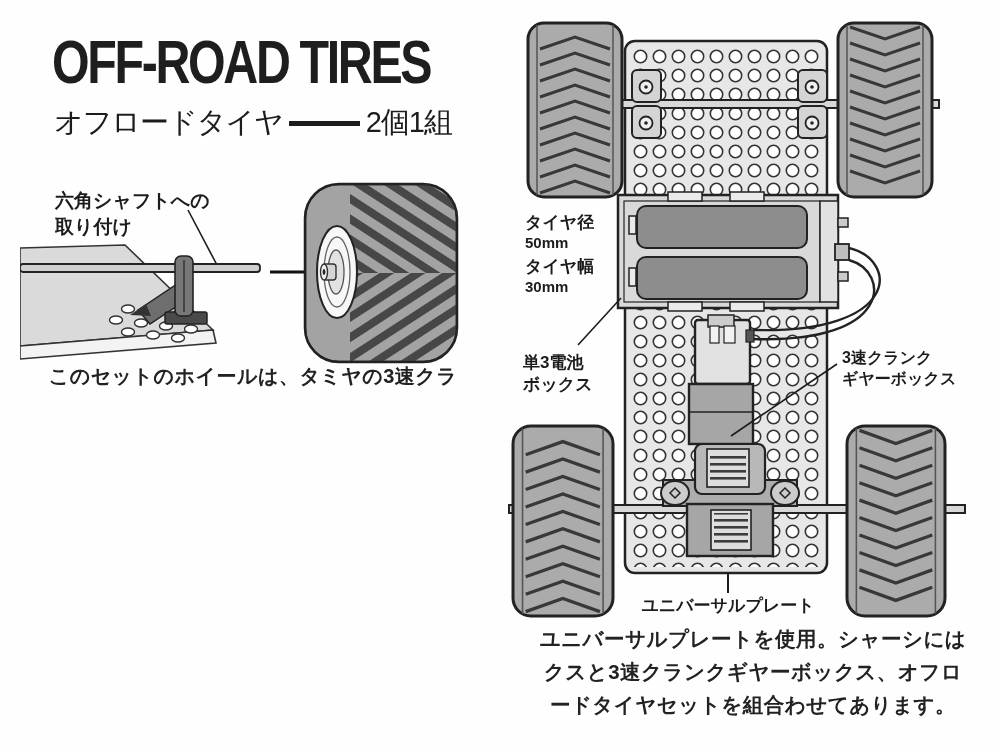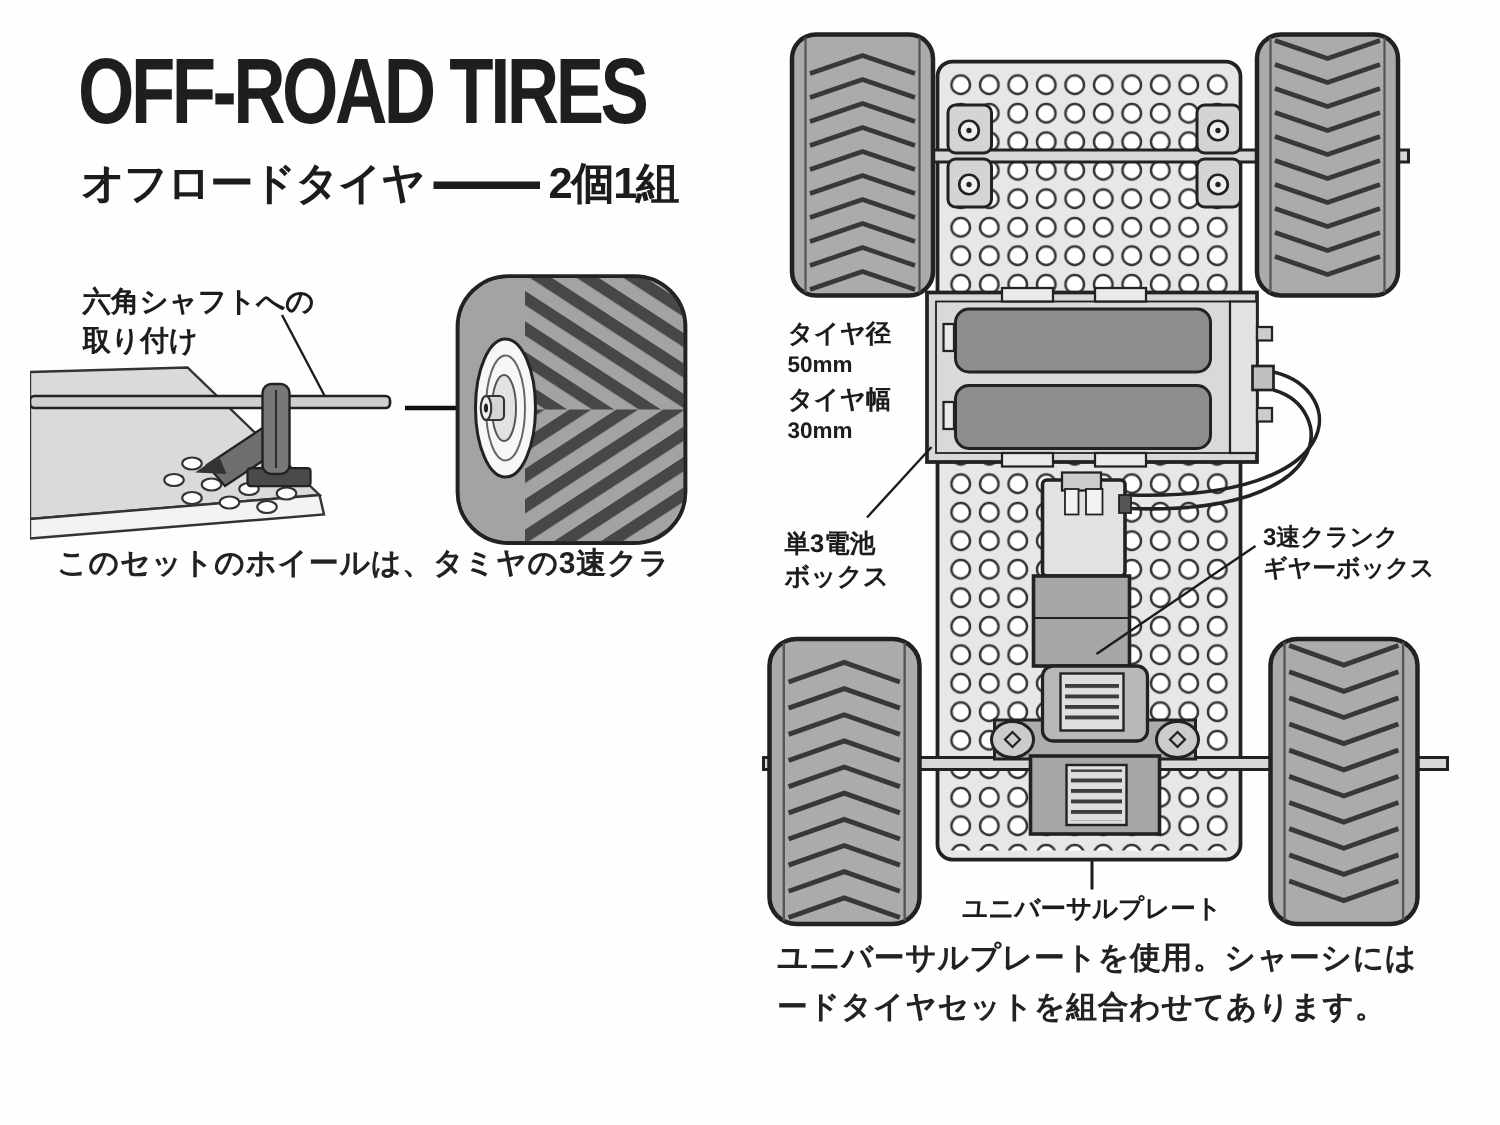--- a/index.html
+++ b/index.html
@@ -13,24 +13,24 @@
   #title{
     left:52px;top:28px;width:520px;height:72px;
     font-size:62px;font-weight:900;line-height:68px;letter-spacing:-3px;
     color:#1e1e1e;transform:scaleX(0.78);transform-origin:left center;
     white-space:nowrap;
   }
   #subtitle{
     left:54px;top:103px;width:398px;height:40px;
     display:flex;align-items:center;gap:6px;
   }
-  #subtitle .jp{font-size:29px;font-weight:700;letter-spacing:-1px;white-space:nowrap;}
+  #subtitle .jp{font-size:29px;font-weight:400;letter-spacing:-1px;white-space:nowrap;}
   #subtitle .rule{flex:1;height:5px;background:#1c1c1c;}
   
-  .para{font-weight:600;color:#222;}
+  .para{font-weight:600;color:#222;text-align:center;}
   #intro{left:38px;top:360px;width:430px;font-size:20px;line-height:33px;letter-spacing:0.5px;}
   #application{left:518px;top:622px;width:470px;font-size:20.5px;line-height:33px;letter-spacing:0.5px;}
   .para div{white-space:nowrap;}
   svg text{font-family:"Liberation Sans","DejaVu Sans",sans-serif;font-weight:700;fill:#1c1c1c;}
 </style>
 </head>
 <body>
 
 <div id="title" class="abs">OFF-ROAD TIRES</div>
 
@@ -239,14 +239,15 @@
     <text x="337" y="355" font-size="16">3速クランク</text>
     <text x="337" y="376" font-size="16">ギヤーボックス</text>
 
     <line x1="223" y1="566" x2="223" y2="585" stroke="#1c1c1c" stroke-width="2"></line>
     <text x="223" y="603" font-size="17" text-anchor="middle">ユニバーサルプレート</text>
   </g>
 </svg>
 
 <div id="application" class="abs para">
   <div>ユニバーサルプレートを使用。シャーシには</div>
+  <div>クスと3速クランクギヤーボックス、オフロ</div>
   <div>ードタイヤセットを組合わせてあります。</div>
 </div>
 
 </body></html>

